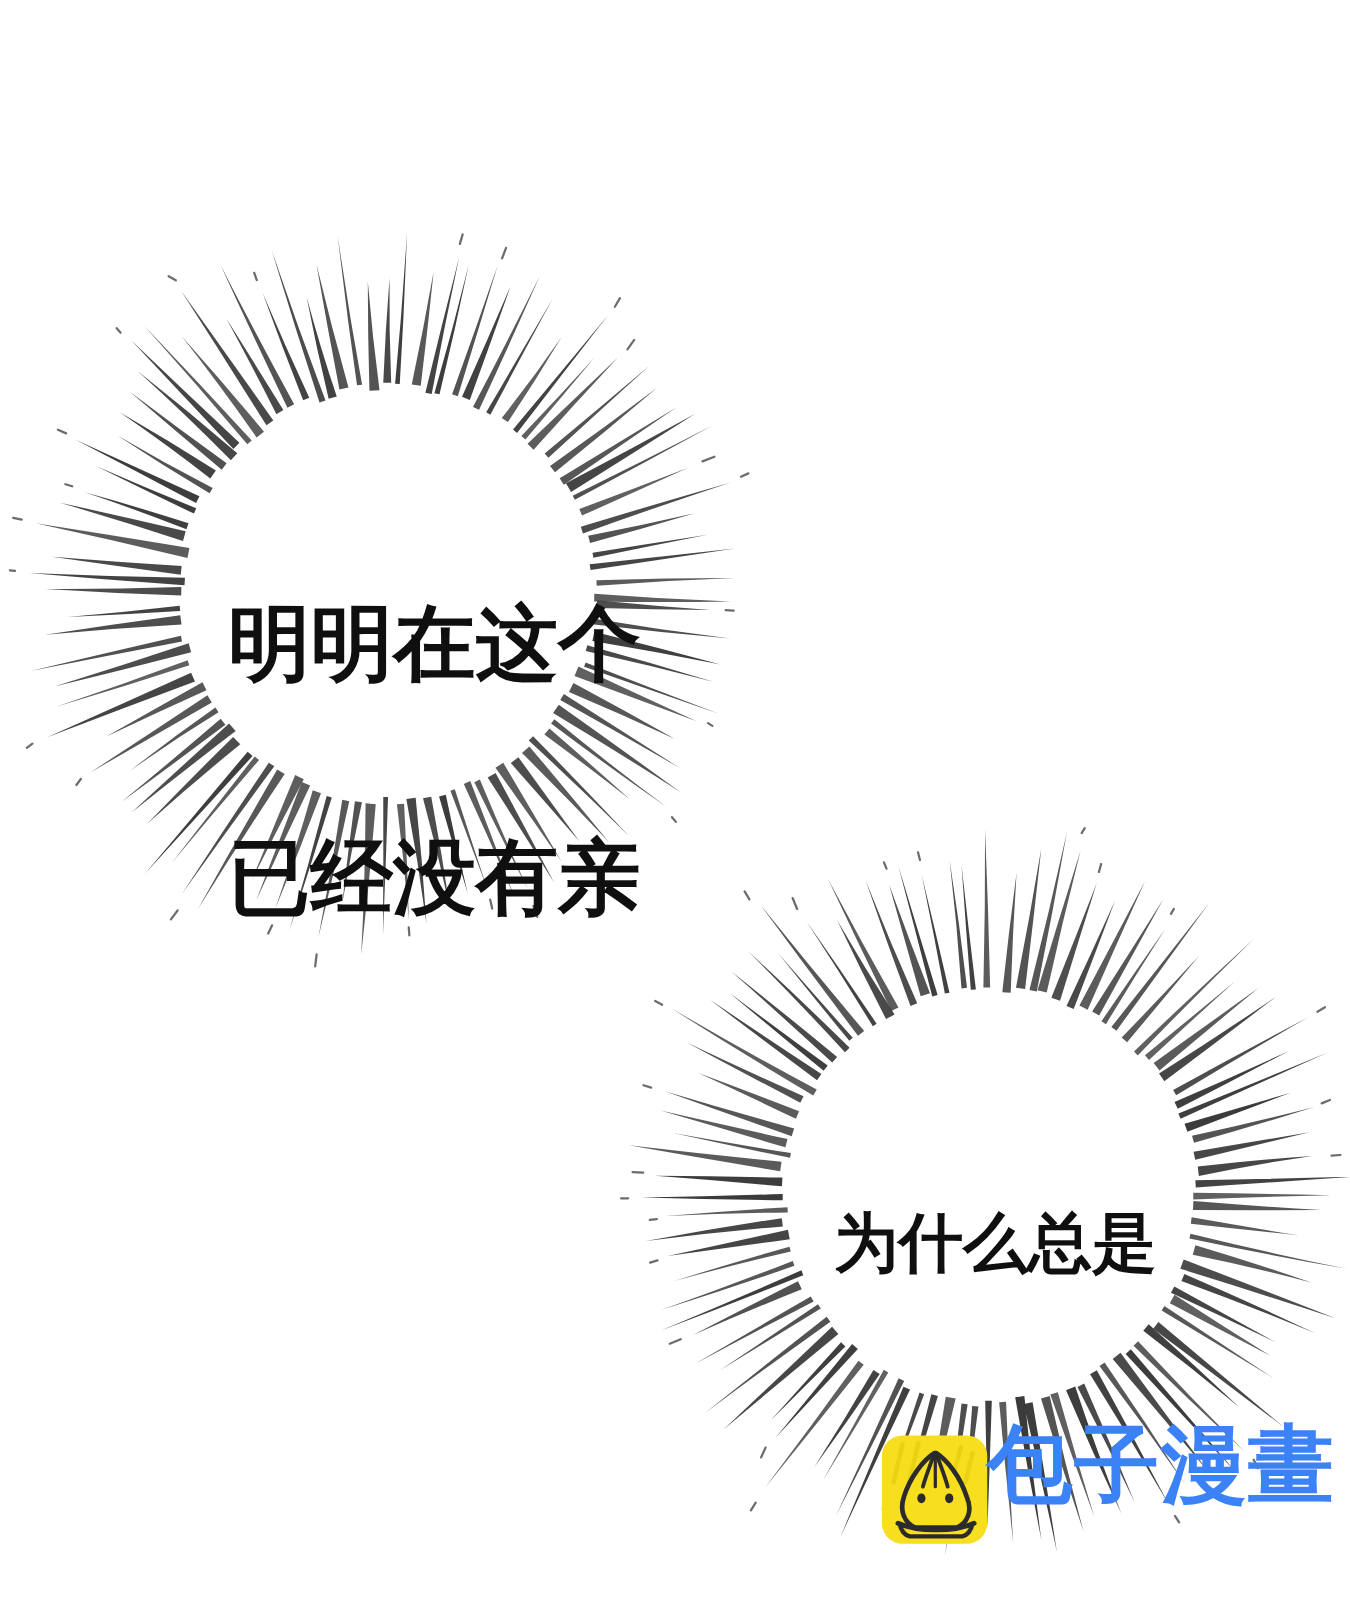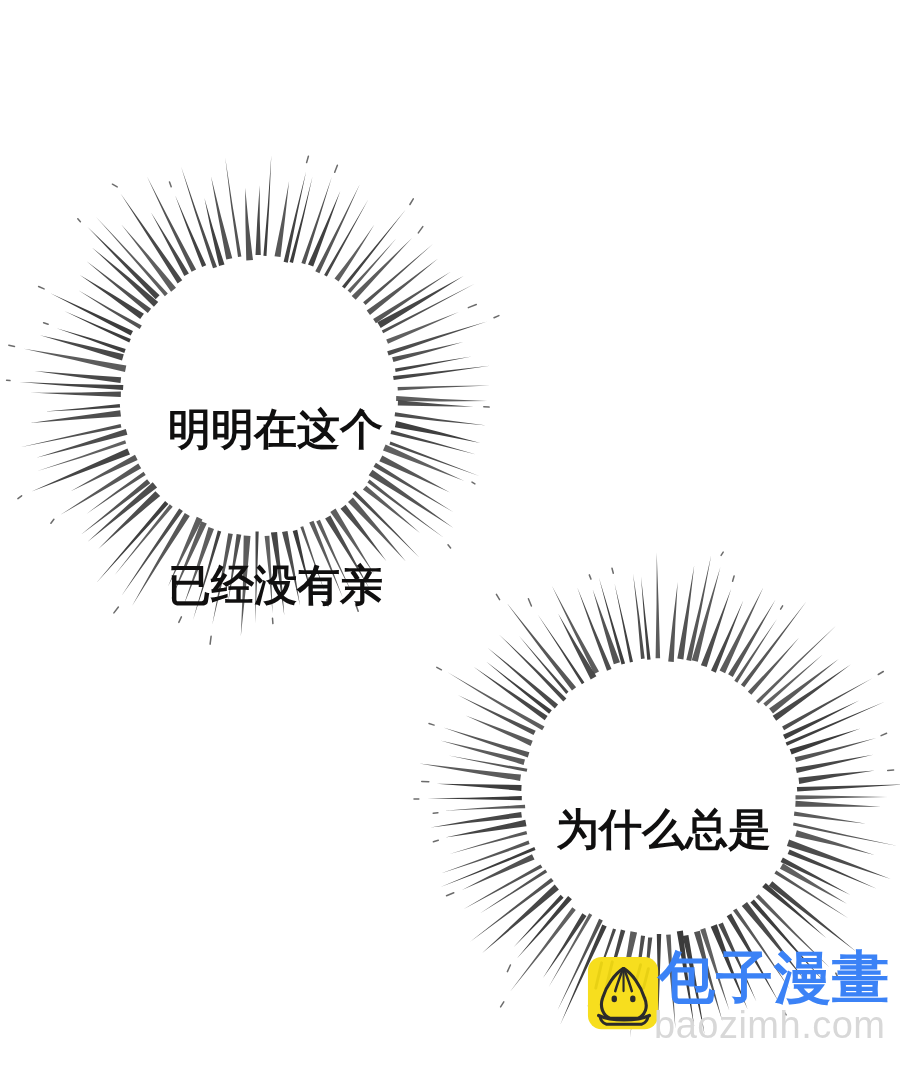--- a/index.html
+++ b/index.html
@@ -30,23 +30,23 @@
   }
   .bubble-text {
     position: absolute;
     color: #100f0f;
     font-weight: 700;
     letter-spacing: 0px;
     white-space: pre;
     -webkit-font-smoothing: antialiased;
   }
   #bubble-one-text {
-    left: 168px;
+    left: 152px;
     top: 299px;
-    font-size: 43px;
+    font-size: 55px;
     line-height: 52px;
   }
   #bubble-two-text {
     left: 556px;
     top: 699px;
     font-size: 43px;
     line-height: 52px;
   }
   .bubble-text .line {
     display: block;
@@ -370,16 +370,15 @@
         <path d="M38 14 C35 22 32 30 30 37" fill="none" stroke="#2b2b2b" stroke-width="2.6" stroke-linecap="round"></path>
         <path d="M39 14 C42 22 45 30 47 37" fill="none" stroke="#2b2b2b" stroke-width="2.6" stroke-linecap="round"></path>
         <path d="M38.5 15 C38.5 24 38.5 31 38.5 37" fill="none" stroke="#2b2b2b" stroke-width="2.2" stroke-linecap="round"></path>
         <ellipse cx="29" cy="45" rx="2.8" ry="3.4" fill="#2b2b2b"></ellipse>
         <ellipse cx="48" cy="45" rx="2.8" ry="3.4" fill="#2b2b2b"></ellipse>
         <path d="M13 62 C26 68 52 68 65 62" fill="none" stroke="#2b2b2b" stroke-width="3.4" stroke-linecap="round"></path>
         <path d="M14 62 C15 67 17 70 21 71 L57 71 C61 70 63 67 64 62" fill="none" stroke="#2b2b2b" stroke-width="3" stroke-linejoin="round"></path>
       </svg>
     </div>
     <div id="watermark-cn">包子漫畫</div>
-    <div id="watermark-url">baozimh.com</div>
   </div>
 
 </div>
 
 </body></html>

